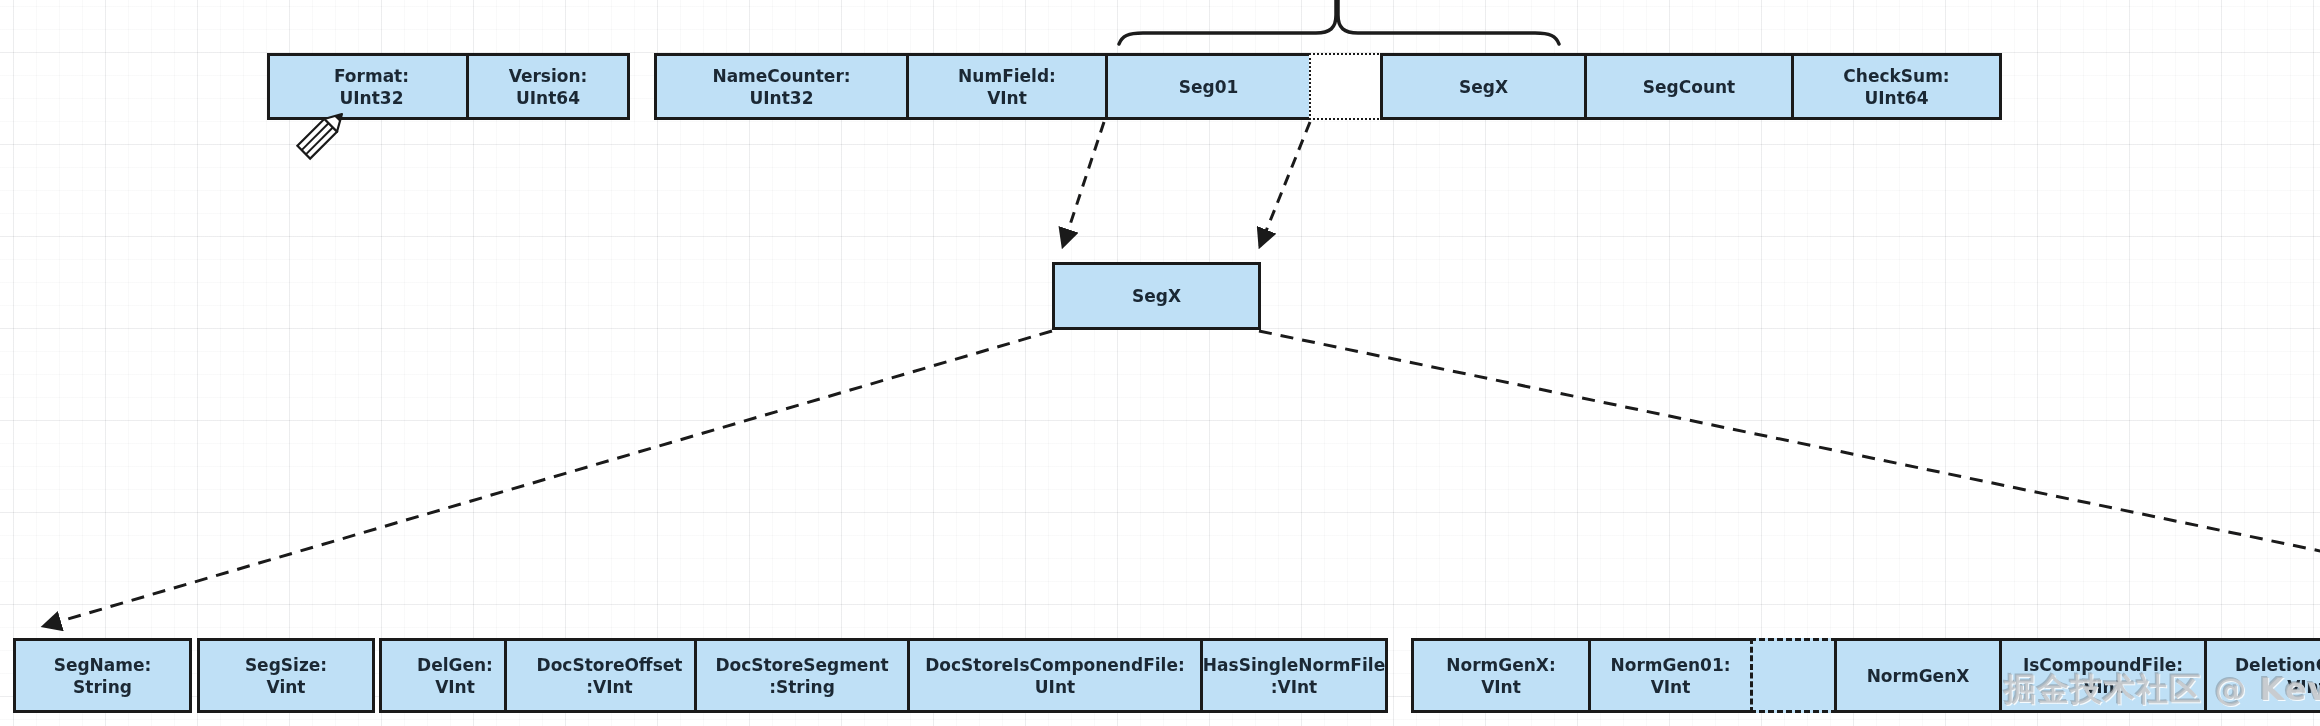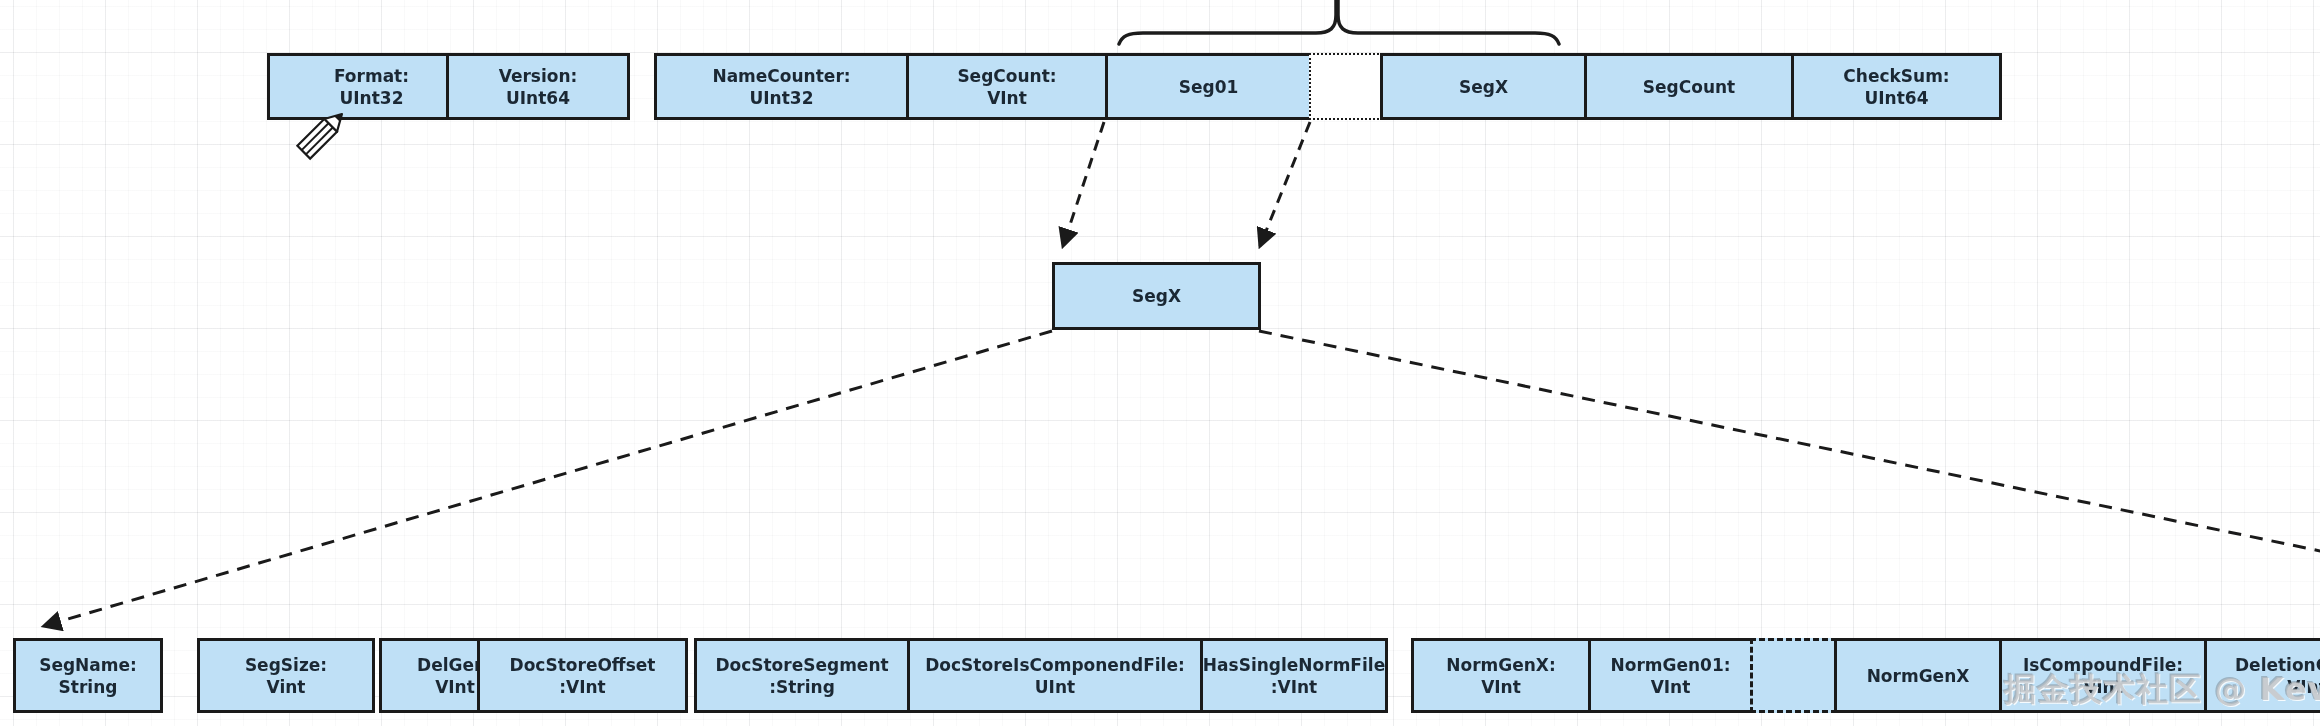--- a/index.html
+++ b/index.html
@@ -25,35 +25,35 @@
     color:#1b2834;
     font-size:17px;font-weight:700;line-height:22px;
     white-space:nowrap;
   }
   .trow{top:53px;height:67px;}
   .brow{top:638px;height:75px;}
   .gap-dotted{background:#ffffff;border:2.5px dotted #1a1a1a;}
   .gap-dashed{background:#bfe0f6;border:3px dashed #1a1a1a;}
   
   .t0{left:267px;width:209px}
-  .t1{left:446px;width:184px}
+  .t1{left:466px;width:164px}
   .t2{left:654px;width:255px}
   .t3{left:906px;width:202px}
   .t4{left:1105px;width:207px}
   .t5{left:1309px;width:74px}
   .t6{left:1380px;width:207px}
   .t7{left:1584px;width:210px}
   .t8{left:1791px;width:211px}
   
   .mid{left:1052px;top:262px;width:209px;height:68px;}
   
-  .b0{left:13px;width:150px}
+  .b0{left:13px;width:179px}
   .b1{left:197px;width:178px}
   .b2{left:379px;width:152px}
-  .b3{left:477px;width:211px}
+  .b3{left:504px;width:211px}
   .b4{left:694px;width:216px}
   .b5{left:907px;width:296px}
   .b6{left:1200px;width:188px}
   .b7{left:1411px;width:180px}
   .b8{left:1588px;width:165px}
   .b9{left:1750px;width:87px}
   .b10{left:1834px;width:168px}
   .b11{left:1999px;width:208px}
   .b12{left:2204px;width:206px}
   .overlay{position:absolute;left:0;top:0;pointer-events:none;}
@@ -74,21 +74,21 @@
 </div>
 <div class="cell trow t1">
   <span>Version:</span>
   <span>UInt64</span>
 </div>
 <div class="cell trow t2">
   <span>NameCounter:</span>
   <span>UInt32</span>
 </div>
 <div class="cell trow t3">
-  <span>SegCount:</span>
+  <span>NumField:</span>
   <span>VInt</span>
 </div>
 <div class="cell trow t4">
   <span>Seg01</span>
 </div>
 <div class="cell trow t5 gap-dotted"></div>
 <div class="cell trow t6">
   <span>SegX</span>
 </div>
 <div class="cell trow t7">

